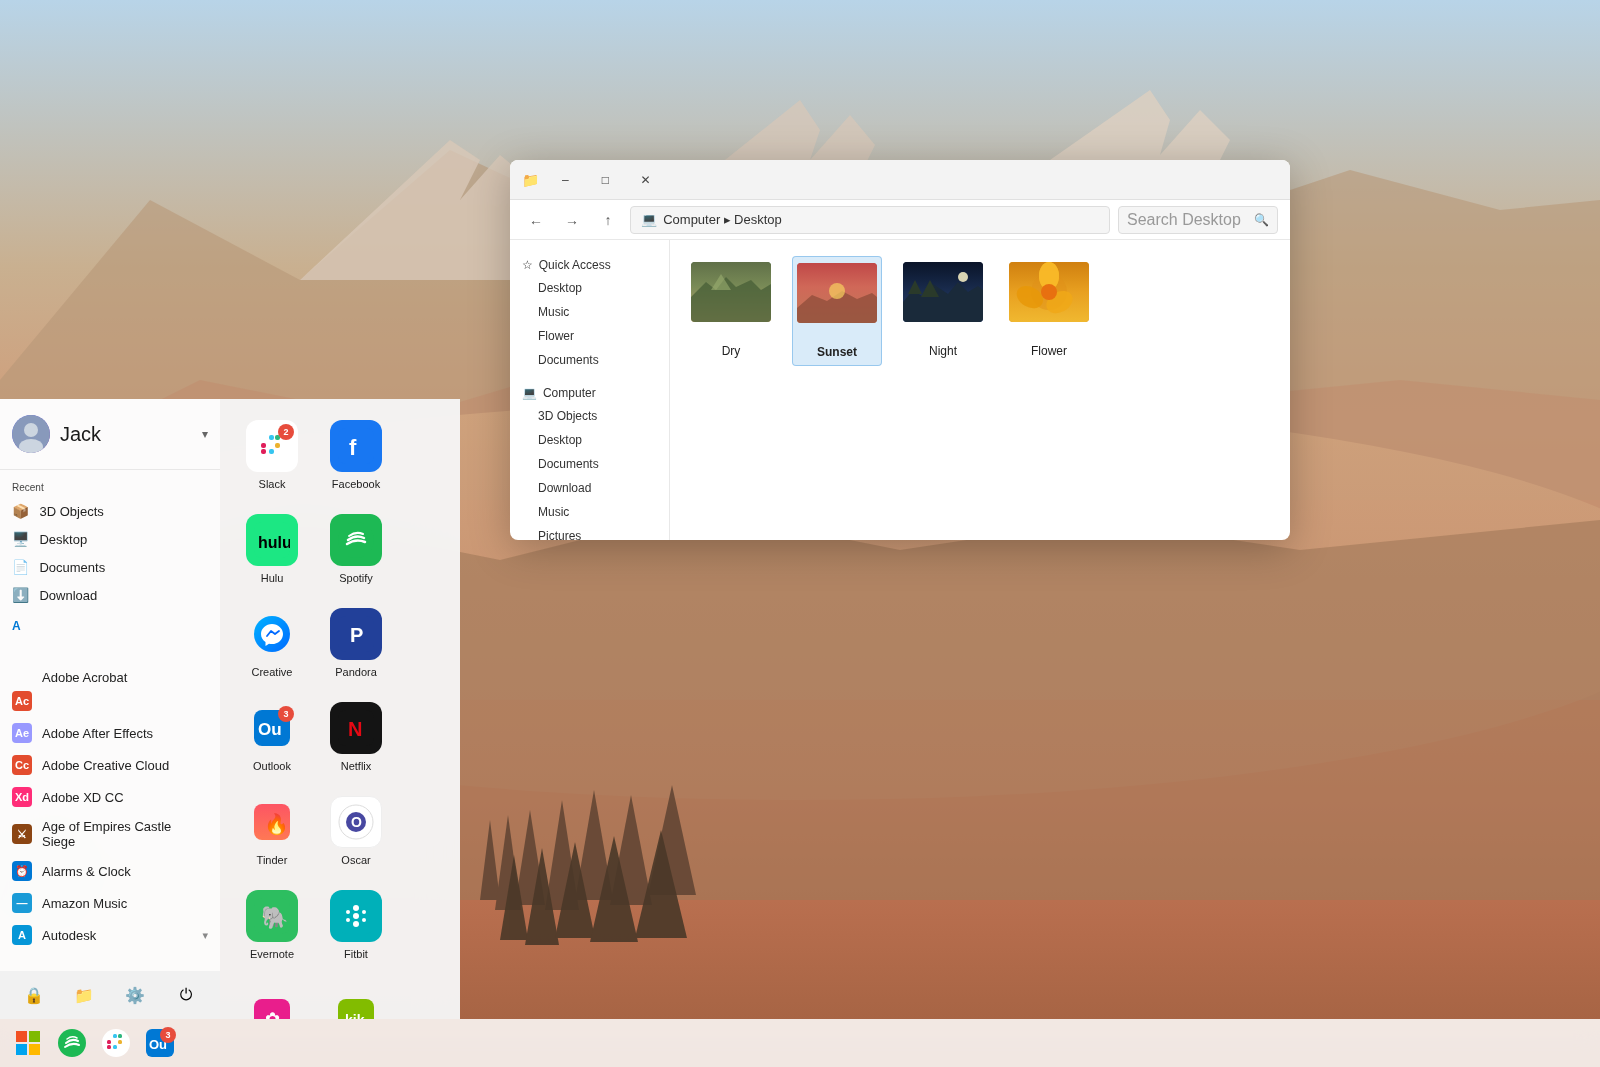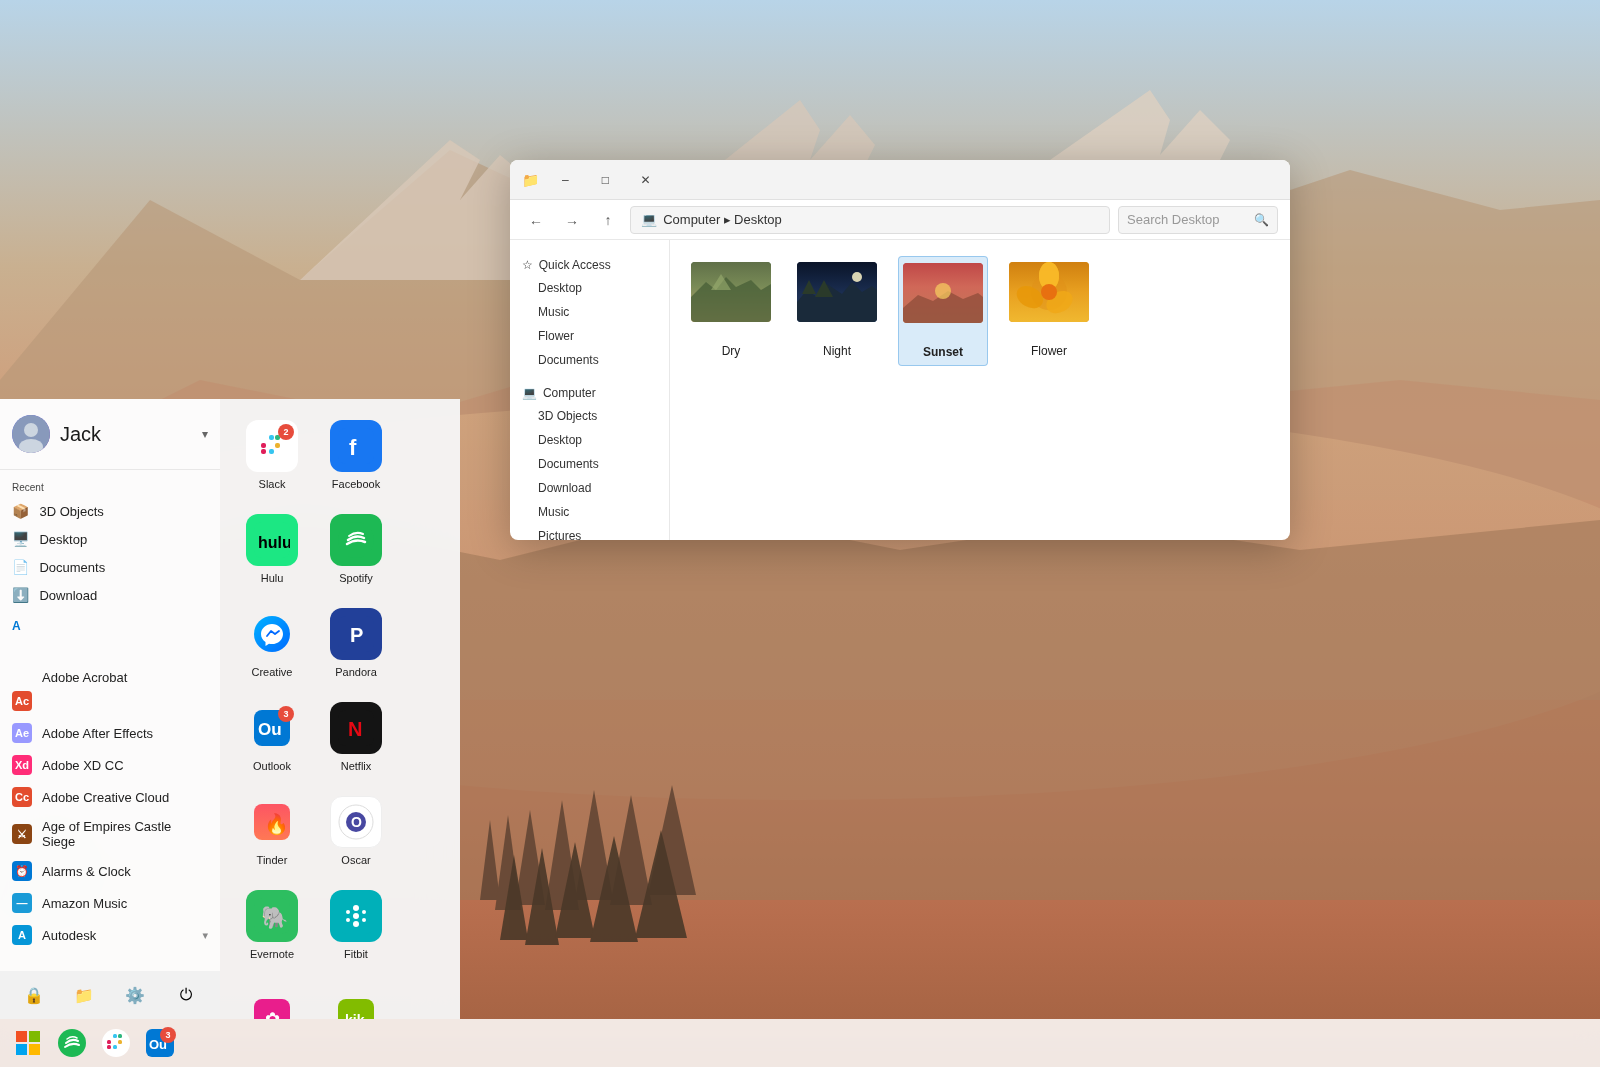--- a/index.html
+++ b/index.html
@@ -508,21 +508,21 @@
 
   <div id="explorer-toolbar">
     <div class="nav-btn">←</div>
     <div class="nav-btn">→</div>
     <div class="nav-btn">↑</div>
     <div class="address-bar">
       <span style="font-size:13px;">💻</span>
       <span>Computer ▸ Desktop</span>
     </div>
     <div class="search-box">
-      <span style="font-size:13px;color:#999;">Search Desktop</span>
+      <span style="font-size:16px;color:#999;">Search Desktop</span>
       <span style="margin-left:auto;color:#555;">🔍</span>
     </div>
   </div>
 
   <div id="explorer-body">
 
     <div id="explorer-sidebar">
 
       <div class="sidebar-section-title">
         <span>☆</span>
@@ -557,58 +557,58 @@
                   <stop offset="40%" stop-color="#788a56"></stop>
                   <stop offset="100%" stop-color="#c4a870"></stop>
             </linearGradient>
               </defs>
             <rect width="80" height="60" fill="url(#dryG)"></rect>
             <polygon points="0,35 15,20 25,28 35,15 45,25 60,18 70,28 80,22 80,60 0,60" fill="#4a6038" opacity="0.8"></polygon>
             <polygon points="20,28 30,12 40,28" fill="#9aad70" opacity="0.6"></polygon>
           </svg>
         </div>
         <span class="file-label">Dry</span>
+      </div>
+
+      <div class="file-item selected">
+        <div class="file-thumbnail thumb-sunset">
+          <svg width="80" height="60" viewBox="0 0 80 60">
+            <defs>
+                <linearGradient id="sunsetG" x1="0" y1="0" x2="0" y2="1">
+              <stop offset="0%" stop-color="#c04848"></stop>
+                  <stop offset="40%" stop-color="#d06858"></stop>
+                  <stop offset="100%" stop-color="#c07858"></stop>
+            </linearGradient>
+              </defs>
+            <rect width="80" height="60" fill="url(#sunsetG)"></rect>
+            <polygon points="0,45 15,32 30,38 45,28 60,36 75,30 80,34 80,60 0,60" fill="#8a4a38" opacity="0.7"></polygon>
+            <circle cx="40" cy="28" r="8" fill="#f8d060" opacity="0.7"></circle>
+          </svg>
+        </div>
+        <span class="file-label" style="font-weight:600;">Sunset</span>
       </div>
 
       <div class="file-item">
         <div class="file-thumbnail thumb-night">
           <svg width="80" height="60" viewBox="0 0 80 60">
             <defs>
                 <linearGradient id="nightG" x1="0" y1="0" x2="0" y2="1">
               <stop offset="0%" stop-color="#0a1428"></stop>
                   <stop offset="50%" stop-color="#1a2d50"></stop>
                   <stop offset="100%" stop-color="#2a3f6a"></stop>
             </linearGradient>
               </defs>
             <rect width="80" height="60" fill="url(#nightG)"></rect>
             <polygon points="0,40 10,28 20,35 30,22 45,32 55,20 65,30 75,24 80,28 80,60 0,60" fill="#1a2a3a"></polygon>
             <circle cx="60" cy="15" r="5" fill="#f0e8c0" opacity="0.9"></circle>
             <polygon points="5,32 12,18 19,32" fill="#2a3a2a"></polygon>
             <polygon points="18,35 27,18 36,35" fill="#2a3a2a"></polygon>
           </svg>
         </div>
         <span class="file-label">Night</span>
-      </div>
-
-      <div class="file-item selected">
-        <div class="file-thumbnail thumb-sunset">
-          <svg width="80" height="60" viewBox="0 0 80 60">
-            <defs>
-                <linearGradient id="sunsetG" x1="0" y1="0" x2="0" y2="1">
-              <stop offset="0%" stop-color="#c04848"></stop>
-                  <stop offset="40%" stop-color="#d06858"></stop>
-                  <stop offset="100%" stop-color="#c07858"></stop>
-            </linearGradient>
-              </defs>
-            <rect width="80" height="60" fill="url(#sunsetG)"></rect>
-            <polygon points="0,45 15,32 30,38 45,28 60,36 75,30 80,34 80,60 0,60" fill="#8a4a38" opacity="0.7"></polygon>
-            <circle cx="40" cy="28" r="8" fill="#f8d060" opacity="0.7"></circle>
-          </svg>
-        </div>
-        <span class="file-label" style="font-weight:600;">Sunset</span>
       </div>
 
       <div class="file-item">
         <div class="file-thumbnail thumb-flower">
           <svg width="80" height="60" viewBox="0 0 80 60">
             <defs>
                 <linearGradient id="flowerG" x1="0" y1="0" x2="0" y2="1">
               <stop offset="0%" stop-color="#d08010"></stop>
                   <stop offset="50%" stop-color="#e8a020"></stop>
                   <stop offset="100%" stop-color="#f0b830"></stop>
@@ -667,26 +667,26 @@
 
     <div class="start-list-item">
       <div class="app-icon-circle" style="background:#e34c2e;margin-top:48px;">Ac</div>
       <span>Adobe Acrobat</span>
     </div>
     <div class="start-list-item">
       <div class="app-icon-circle" style="background:#9999ff;">Ae</div>
       <span>Adobe After Effects</span>
     </div>
     <div class="start-list-item">
+      <div class="app-icon-circle" style="background:#e34c2e;">Cc</div>
+      <span>Adobe Creative Cloud</span>
+    </div>
+    <div class="start-list-item">
       <div class="app-icon-circle" style="background:#ff2d78;">Xd</div>
       <span>Adobe XD CC</span>
-    </div>
-    <div class="start-list-item">
-      <div class="app-icon-circle" style="background:#e34c2e;">Cc</div>
-      <span>Adobe Creative Cloud</span>
     </div>
     <div class="start-list-item">
       <div class="app-icon-circle" style="background:#8b4513;">⚔</div>
       <span>Age of Empires Castle Siege</span>
     </div>
     <div class="start-list-item">
       <div class="app-icon-circle" style="background:#0078d4;">⏰</div>
       <span>Alarms &amp; Clock</span>
     </div>
     <div class="start-list-item">

